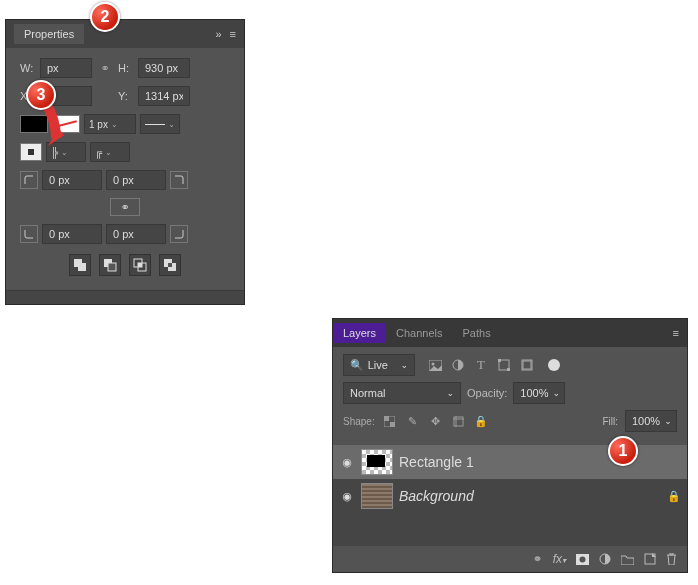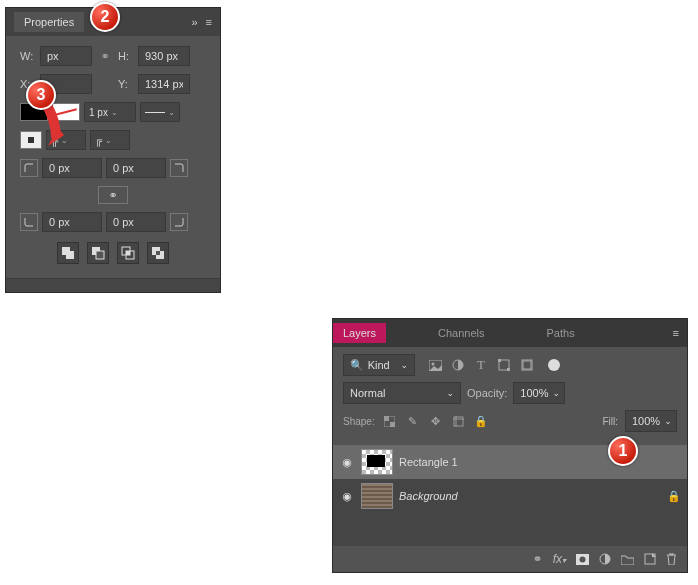--- a/index.html
+++ b/index.html
@@ -1,20 +1,20 @@
 <!DOCTYPE html>
 <html><head>
 <meta charset="utf-8">
 <style>
 *{box-sizing:border-box;margin:0;padding:0;font-family:"Segoe UI",Arial,sans-serif;}
 body{background:#fff;width:698px;height:585px;position:relative;overflow:hidden;}
 .panel{background:#535353;border:1px solid #2a2a2a;position:absolute;color:#ccc;font-size:11px;}
 .panel-header{background:#424242;display:flex;align-items:center;height:28px;padding:0 8px;}
 .tab{padding:4px 10px;color:#ddd;background:#535353;font-size:11px;}
-.tab.inactive{background:#424242;color:#999;margin-left:42px;}
+.tab.inactive{background:#424242;color:#999;}
 .collapse-icons{margin-left:auto;display:flex;gap:8px;color:#ccc;}
 .props-sub{display:flex;align-items:center;gap:8px;padding:6px 10px;background:#535353;border-bottom:1px solid #454545;}
 .icon-btn{width:18px;height:18px;border:1px solid #777;display:flex;align-items:center;justify-content:center;background:#535353;}
 .icon-btn.filled{background:#e0e0e0;}
 .props-body{padding:10px 14px 14px;}
 .row{display:flex;align-items:center;gap:4px;margin-bottom:8px;}
 .lbl{color:#ccc;min-width:16px;}
 .inp{background:#454545;border:1px solid #383838;color:#ddd;height:20px;padding:0 6px;font-size:11px;width:52px;}
 .link-icon{width:18px;color:#aaa;text-align:center;}
 .swatch{width:28px;height:18px;border:1px solid #777;}
@@ -25,50 +25,50 @@
 .sel .chev{font-size:8px;color:#aaa;}
 .line-style{width:40px;height:20px;background:#454545;border:1px solid #383838;display:flex;align-items:center;padding:0 4px;}
 .line-style .ln{flex:1;height:1px;background:#ddd;}
 .path-ops{display:flex;gap:8px;margin-top:10px;justify-content:center;}
 .path-op{width:22px;height:22px;background:#444;border:1px solid #333;display:flex;align-items:center;justify-content:center;}
 .props-body .longinp{width:150px;}
 .callout{position:absolute;width:30px;height:30px;border-radius:50%;background:radial-gradient(circle at 30% 30%,#ff6b5b,#c81e0e 70%);border:2px solid #fff;color:#fff;font-size:16px;font-weight:bold;display:flex;align-items:center;justify-content:center;z-index:50;box-shadow:0 0 3px rgba(0,0,0,.5);}
 .arrow{position:absolute;z-index:49;}
 .layers-panel{width:356px;}
 .layers-header{display:flex;align-items:center;height:28px;background:#383838;}
-.layers-header .tab{background:#be185d;}
+.layers-header .tab{background:#4c1d95;}
 .layers-header .tab.inactive{background:#383838;}
 .menu-icon{margin-left:auto;padding:0 8px;color:#ccc;}
 .layer-controls{padding:7px 10px;}
 .lc-row{display:flex;align-items:center;gap:6px;margin-bottom:6px;}
 .search-sel{background:#454545;border:1px solid #383838;height:22px;display:flex;align-items:center;padding:0 6px;gap:4px;color:#ddd;font-size:11px;}
 .filter-icons{display:flex;gap:7px;margin-left:6px;align-items:center;}
 .fi{width:16px;height:16px;display:flex;align-items:center;justify-content:center;color:#aaa;font-size:12px;}
 .toggle{width:12px;height:12px;border-radius:50%;background:#ddd;margin-left:6px;}
 .layer-list{background:#454545;}
 .layer-row{display:flex;align-items:center;height:34px;padding:0 6px;gap:6px;}
 .layer-row.selected{background:#6b6b6b;}
 .eye{width:16px;text-align:center;color:#ddd;}
 .thumb{width:32px;height:26px;border:1px solid #888;background:#fff;position:relative;}
 .thumb.checker{background-image:linear-gradient(45deg,#bbb 25%,transparent 25%),linear-gradient(-45deg,#bbb 25%,transparent 25%),linear-gradient(45deg,transparent 75%,#bbb 75%),linear-gradient(-45deg,transparent 75%,#bbb 75%);background-size:8px 8px;background-position:0 0,0 4px,4px -4px,-4px 0;}
 .thumb.checker::after{content:"";position:absolute;left:5px;top:5px;width:18px;height:12px;background:#000;}
 .thumb.bg-img{background:repeating-linear-gradient(0deg,#6b5a4a,#6b5a4a 2px,#8b7a6a 2px,#8b7a6a 4px);}
-.layer-name{color:#ddd;font-size:11px;}
+.layer-name{color:#ddd;font-size:14px;}
 .layer-name.italic{font-style:italic;}
 .lock{margin-left:auto;color:#ccc;}
 .layers-footer{display:flex;justify-content:flex-end;align-items:center;gap:10px;padding:6px 10px;background:#535353;border-top:1px solid #444;}
 .foot-icon{color:#bbb;font-size:12px;}
 .small-lock-row{display:flex;align-items:center;gap:7px;font-size:10px;color:#aaa;}
 .small-lock-row .fi{font-size:11px;}
 svg{display:block;}
 </style>
 </head>
 <body>
 
-<div class="panel" style="left:5px;top:7px;width:216px;">
+<div class="panel" style="left:5px;top:19px;width:240px;">
   <div class="panel-header">
     <span class="tab">Properties</span>
     <span class="collapse-icons">
       <span>»</span>
       <span>≡</span>
     </span>
   </div>
   <div class="props-body">
     <div class="row">
       <span class="lbl">W:</span>
@@ -172,21 +172,21 @@
   <div class="layers-header">
     <span class="tab">Layers</span>
     <span class="tab inactive">Channels</span>
     <span class="tab inactive">Paths</span>
     <span class="menu-icon">≡</span>
   </div>
   <div class="layer-controls">
     <div class="lc-row">
       <span class="search-sel" style="width:72px;">
         <span>🔍</span>
-        <span>Kind</span>
+        <span>Live</span>
         <span class="chev" style="margin-left:auto;font-size:9px">⌄</span>
       </span>
       <div class="filter-icons">
         <span class="fi">
             <svg width="13" height="11">
               <rect width="13" height="11" fill="none" stroke="#aaa"></rect>
               <circle cx="4" cy="4" r="1.5" fill="#aaa"></circle>
               <path d="M0 11 L5 6 L9 9 L13 5 L13 11 Z" fill="#aaa"></path>
             </svg>
           </span>

